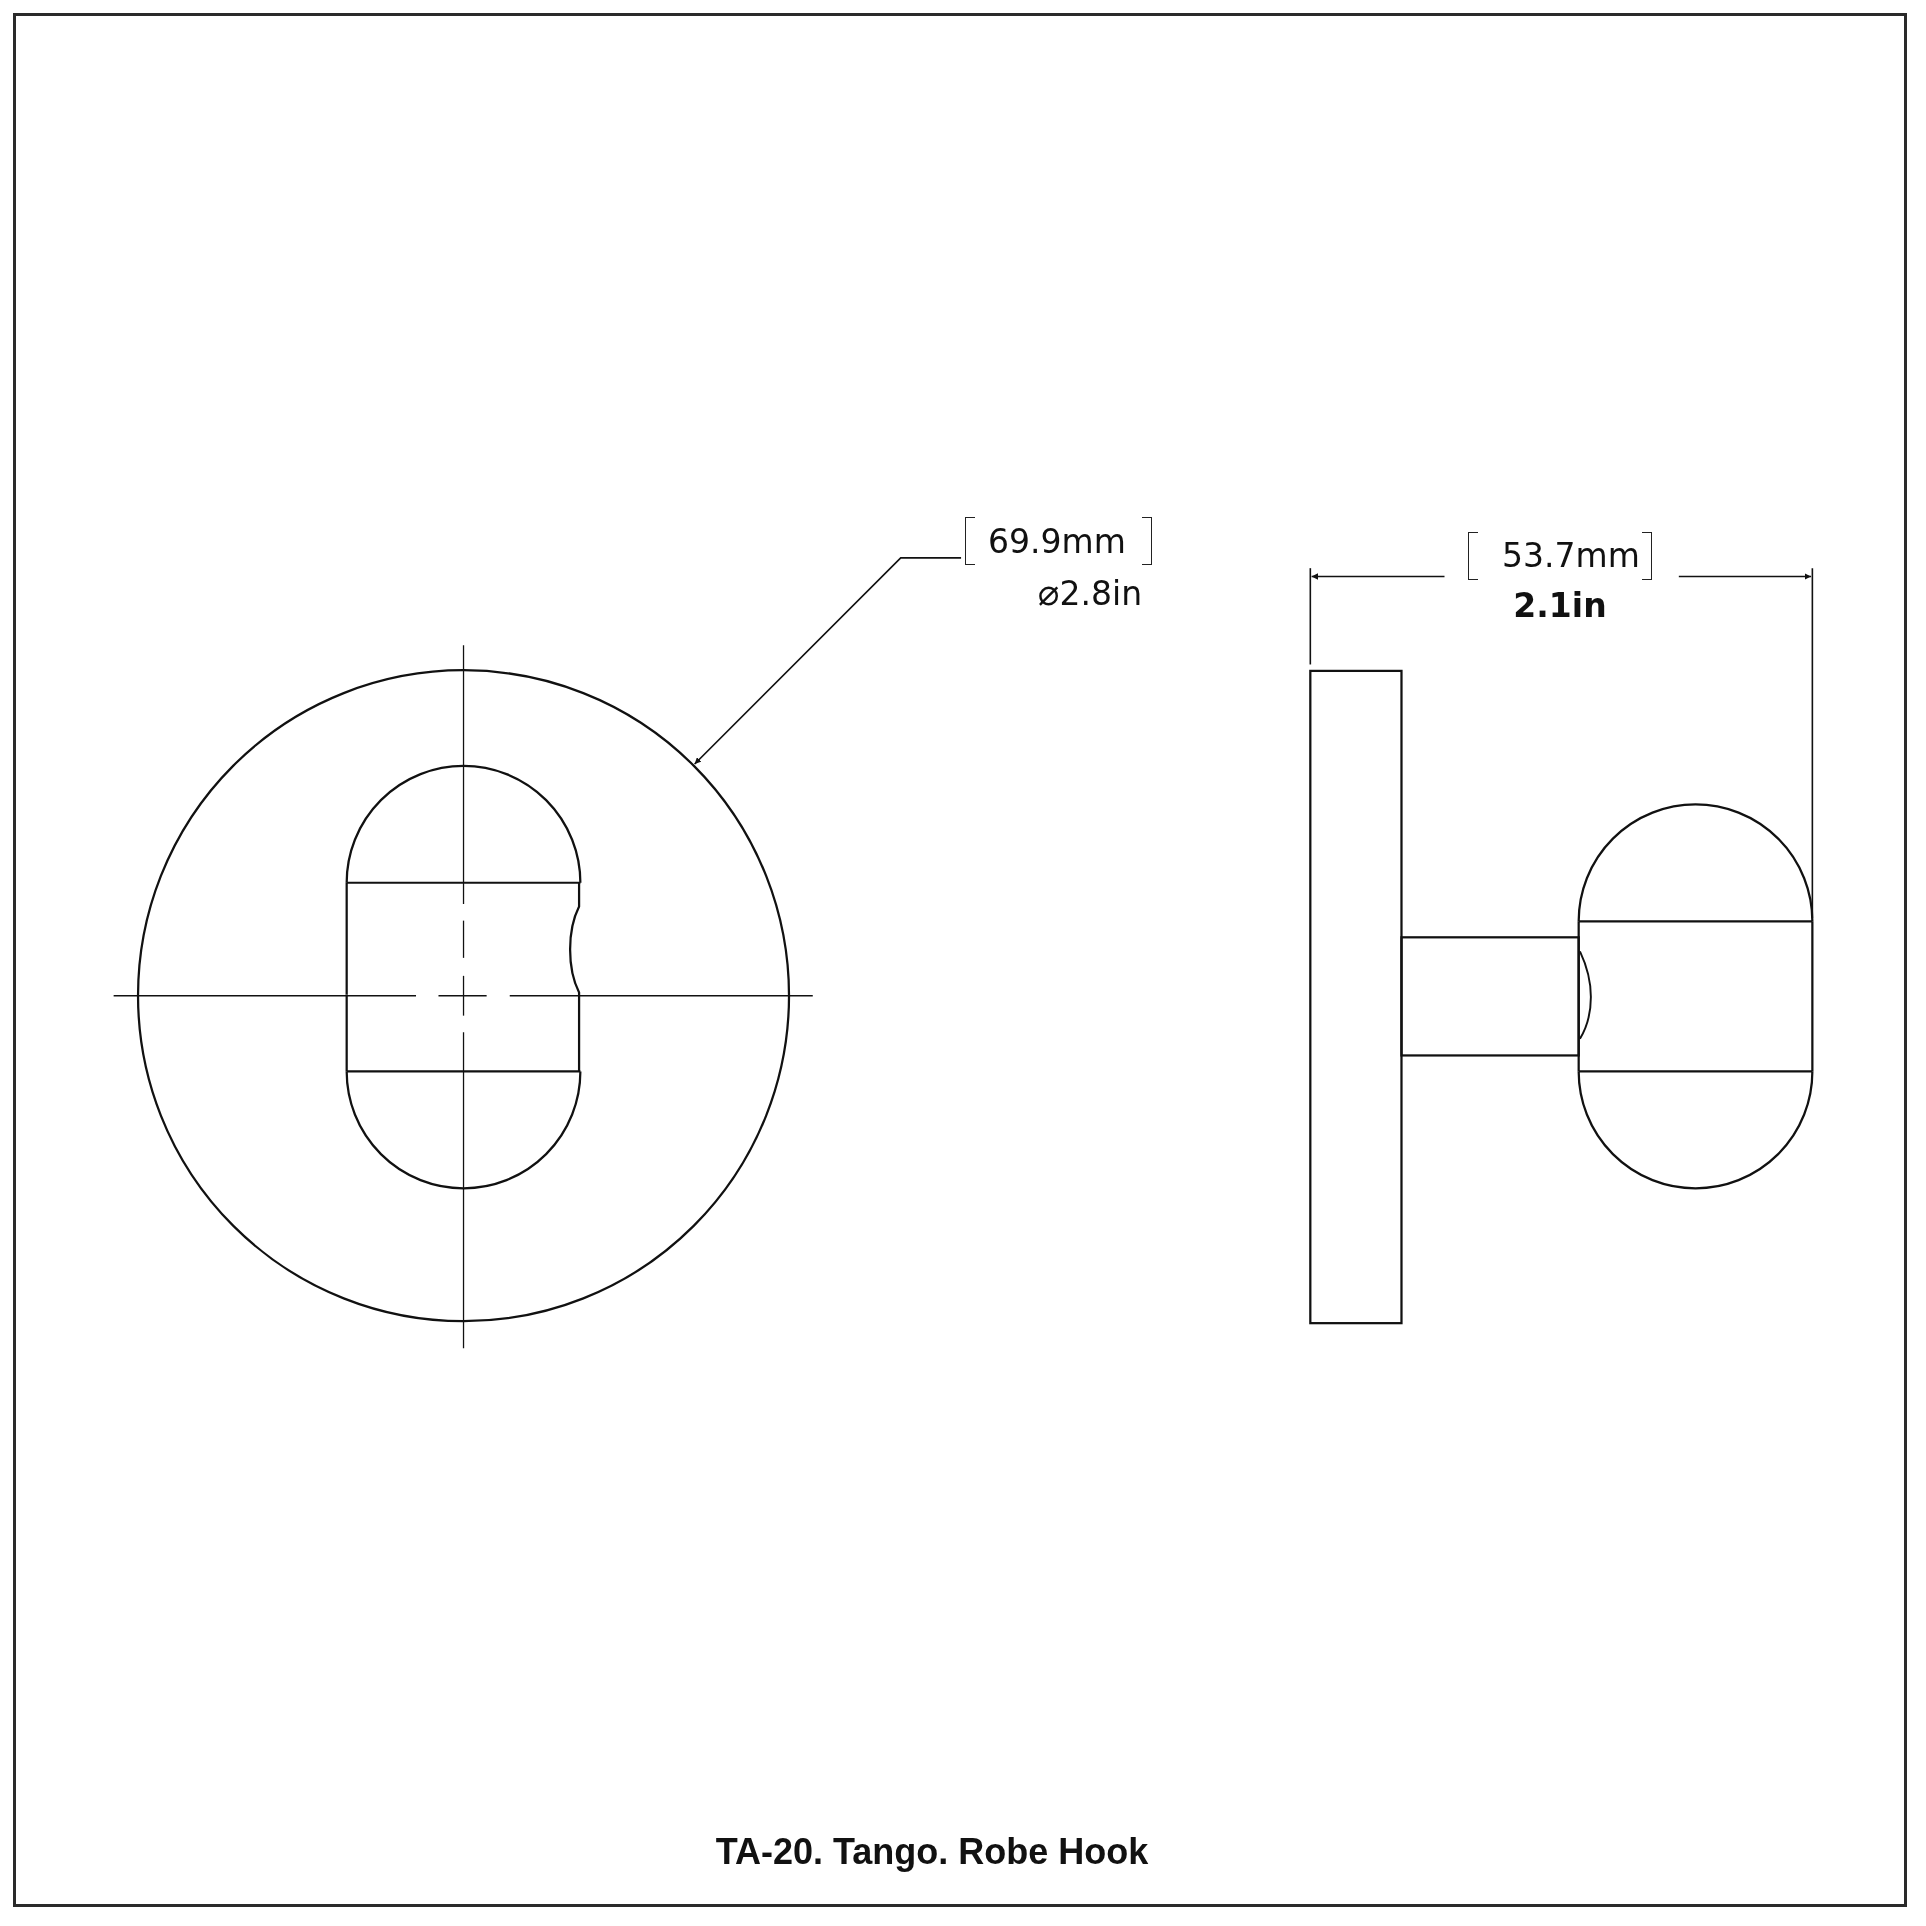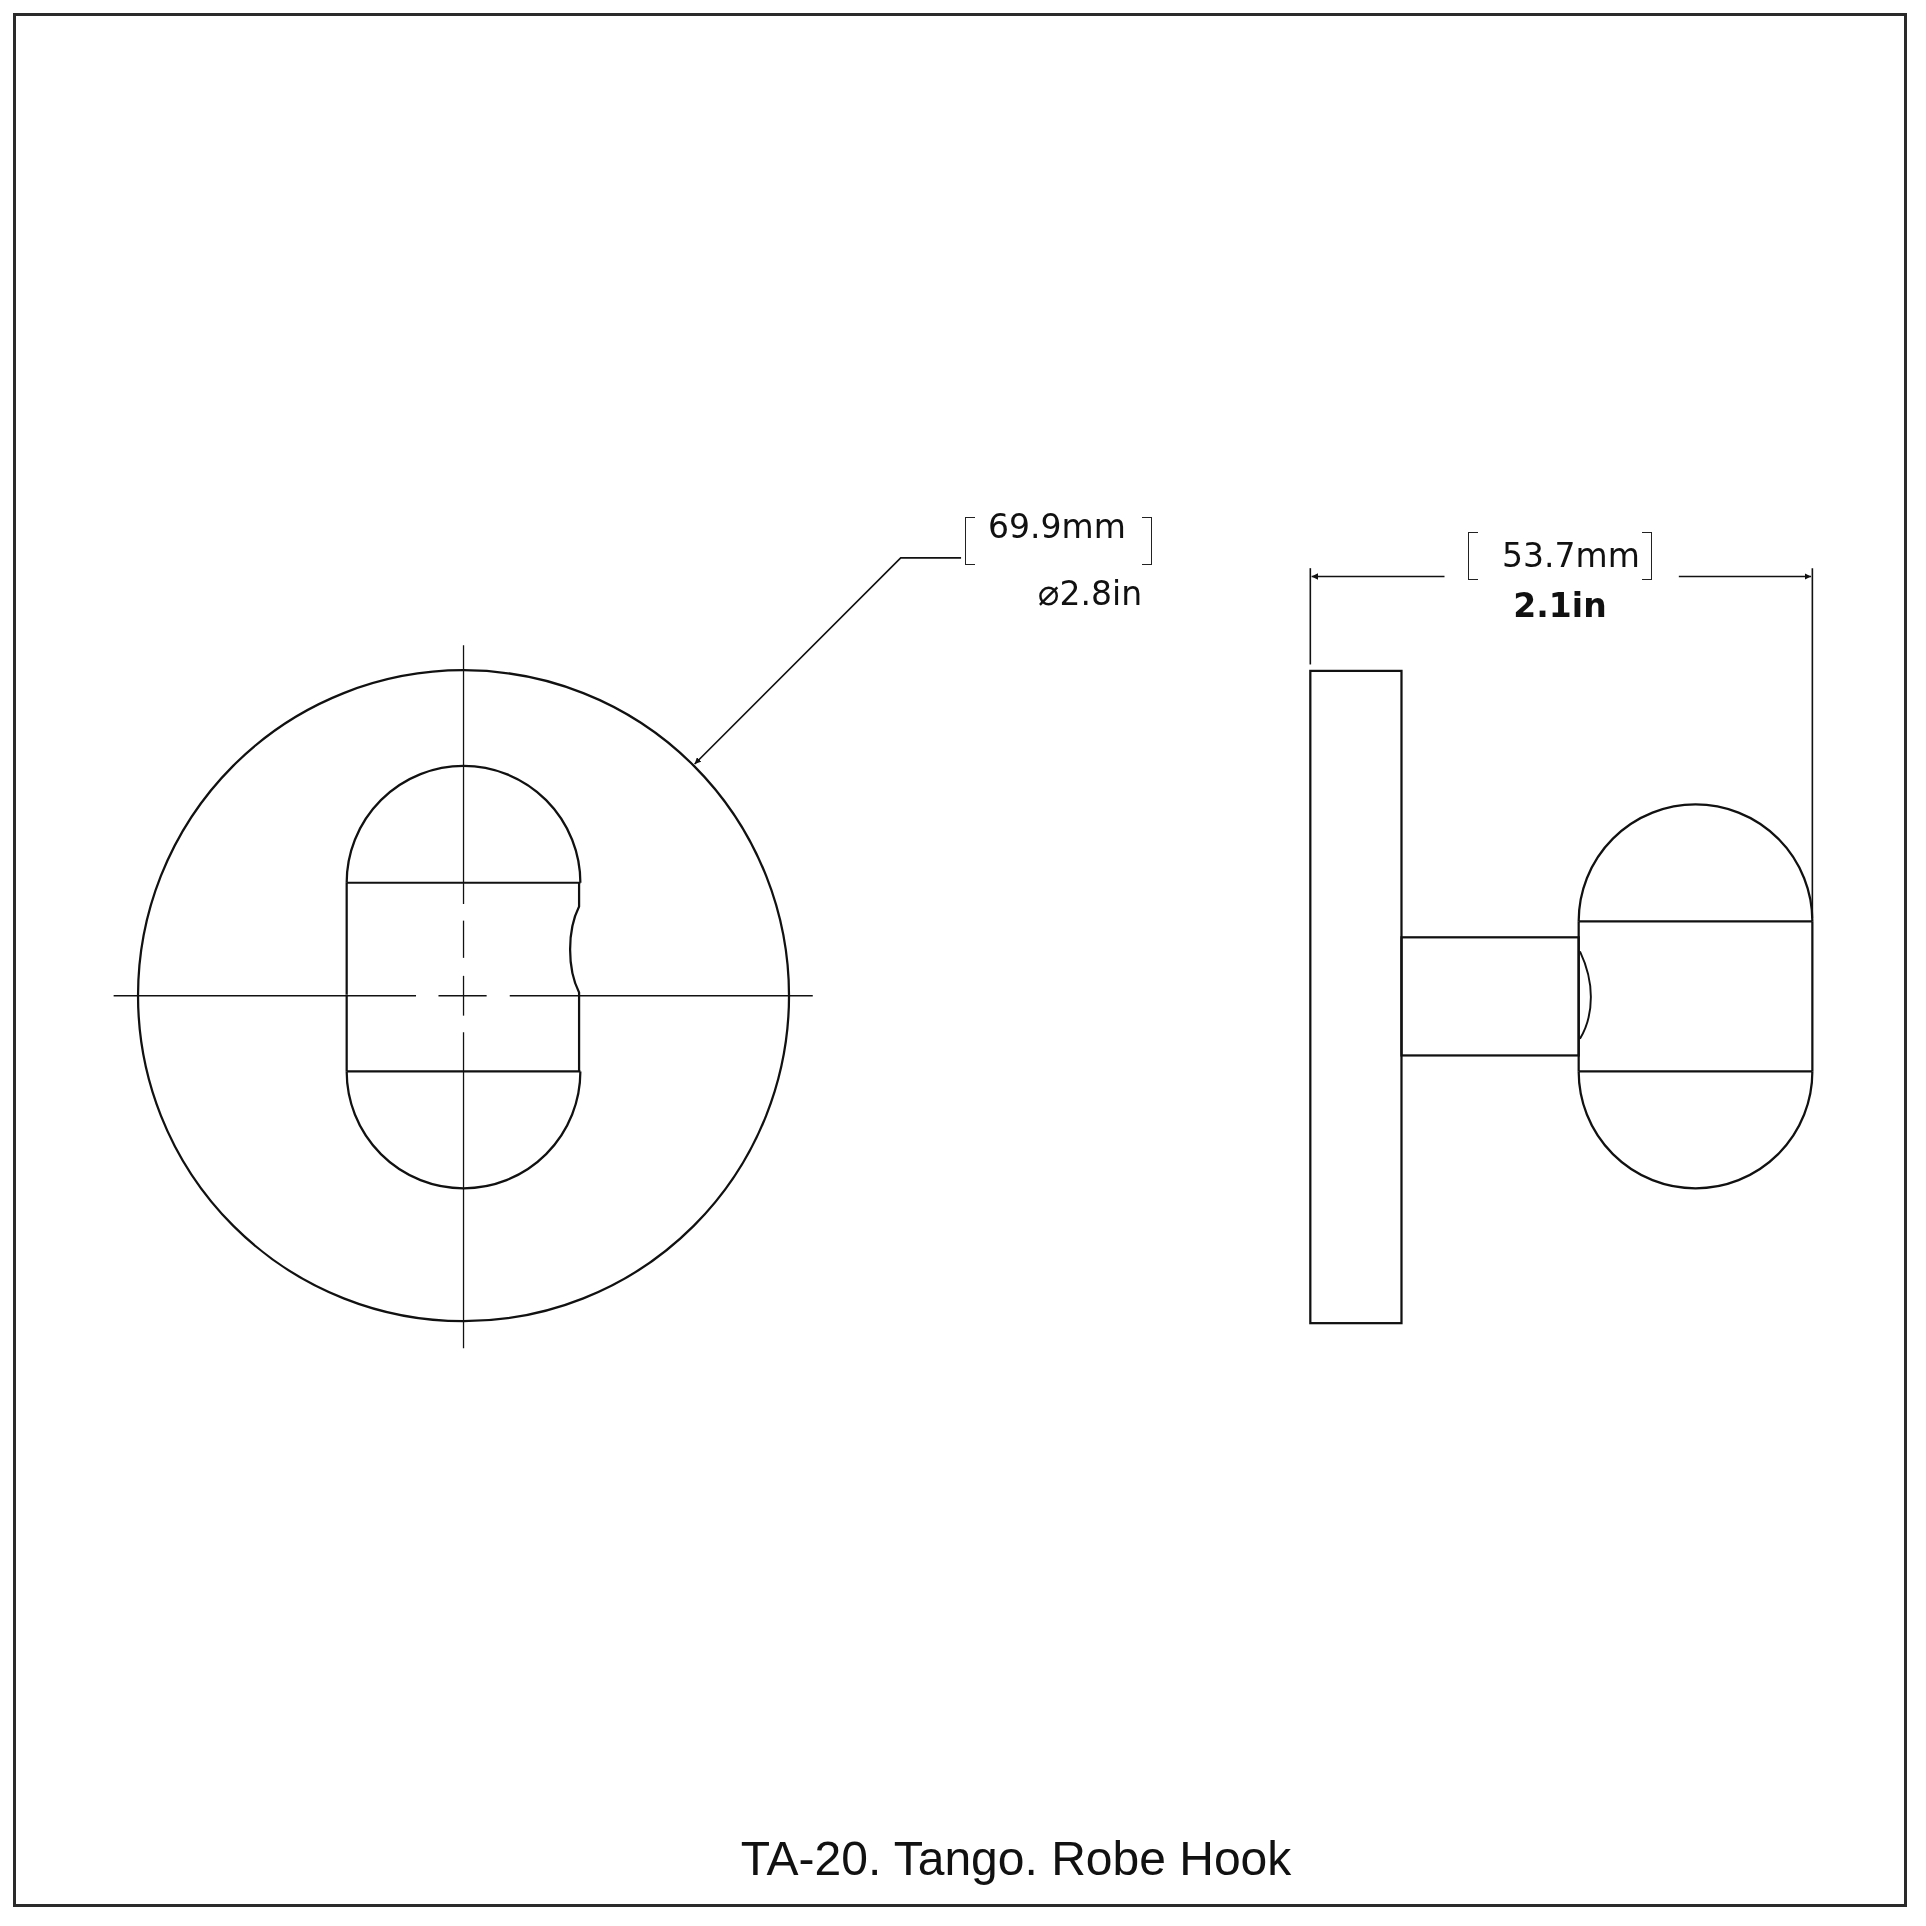--- a/index.html
+++ b/index.html
@@ -8,23 +8,24 @@
       position: absolute; left: 13px; top: 13px; width: 1894px; height: 1894px;
       border: 3.2px solid #2a2a2a; box-sizing: border-box;
     }
     svg.drawing { position: absolute; left: 0; top: 0; }
     .dim-text {
       position: absolute; font-family: "DejaVu Sans", sans-serif;
       color: #111; font-size: 33px; line-height: 1; white-space: nowrap;
       transform: translateX(-50%);
     }
     .title-text {
-      position: absolute; left: 1016px; top: 1831px; transform: translateX(-50%);
-      font-family: "Liberation Sans", sans-serif; font-size: 48px; color: #111;
+      position: absolute; left: 932px; top: 1831px; transform: translateX(-50%);
+      font-family: "Liberation Sans", sans-serif; font-size: 36px; color: #111;
       white-space: nowrap;
+      font-weight: bold;
     }
     .bracket {
       position: absolute; width: 9px; height: 46px;
       border-top: 1.9px solid #222; border-bottom: 1.9px solid #222;
     }
     .bracket.l { border-left: 1.9px solid #222; }
     .bracket.r { border-right: 1.9px solid #222; }
   </style>
 </head>
 <body>
@@ -82,21 +83,21 @@
 
   <g stroke="#111" stroke-width="2.5" fill="none">
     <line x1="2041" y1="885" x2="2041" y2="1035"></line>
     <line x1="2823" y1="885" x2="2823" y2="1430"></line>
     <line x1="2250" y1="898" x2="2043" y2="898" marker-end="url(#arrow)"></line>
     <line x1="2615" y1="898" x2="2821" y2="898" marker-end="url(#arrow)"></line>
   </g>
 </svg>
 
 <div class="bracket l" style="left:965px; top:517px;"></div>
-<div class="dim-text" style="left:1057px; top:510px;">69.9mm</div>
+<div class="dim-text" style="left:1057px; top:525px;">69.9mm</div>
 <div class="bracket r" style="left:1142px; top:517px;"></div>
 <div class="dim-text" style="left:1058px; top:575px;margin-left:32px;">
   <span style="font-size:36px; font-weight:300;">⌀</span><span>2.8in</span>
 </div>
 
 <div class="bracket l" style="left:1468px; top:532px;"></div>
 <div class="dim-text" style="left:1559px; top:539px;margin-left:12px;">53.7mm</div>
 <div class="bracket r" style="left:1642px; top:532px;"></div>
 <div class="dim-text" style="left:1560px; top:589px;font-weight:bold;">2.1in</div>
 

